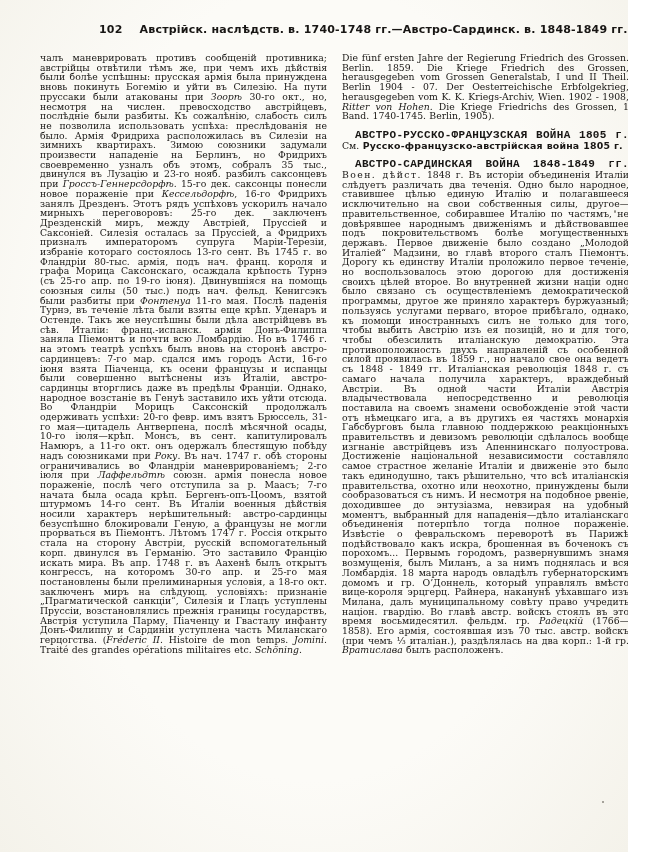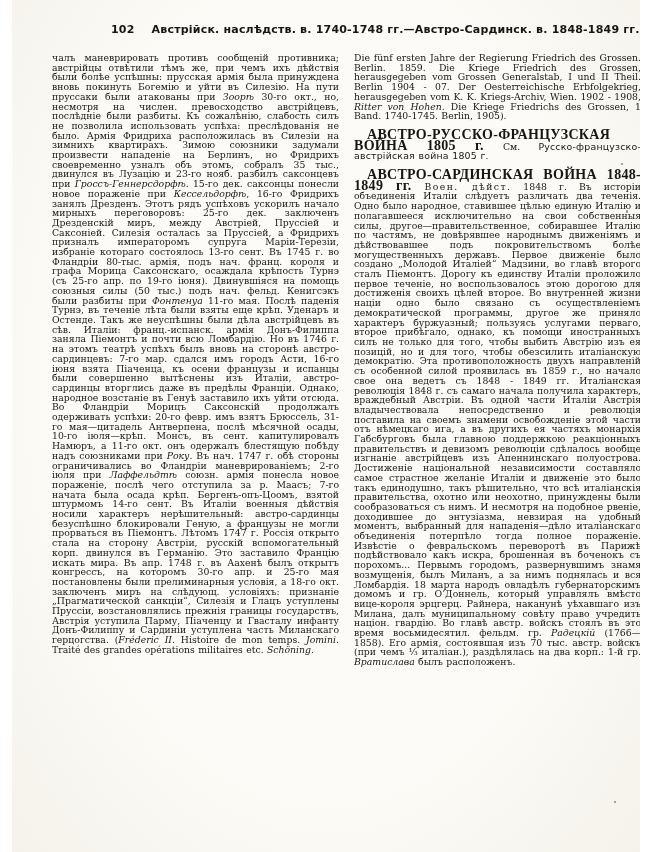--- a/index.html
+++ b/index.html
@@ -4,21 +4,20 @@
 <style>
   html,body{margin:0;padding:0;}
   .page{
     position:relative;
     width:628px;height:852px;
     background:#fbfaf5;
     background-image:radial-gradient(ellipse at 50% 45%, #fcfbf7 60%, #f4f2ea 100%);
     color:#181614;
     font-family:"DejaVu Serif", serif;
     overflow:hidden;
-    margin-left:12px;
   }
   .running-header{
     position:absolute;top:23px;left:99px;right:28px;
     display:flex;align-items:baseline;gap:17px;
     font-family:"DejaVu Sans", sans-serif;
     font-size:11px;font-weight:bold;letter-spacing:0.2px;
     white-space:nowrap;
   }
   .pagenum{font-weight:bold;}
   .columns{
@@ -31,26 +30,26 @@
     font-size:9.3px;
     line-height:9.7px;
     text-align:justify;
     word-spacing:0.04em;
   }
   .col p.gap{margin-top:9px;}
   .col p.indent{text-indent:13px;}
   .run-n{font-style:normal;}
   .run-i{font-style:italic;}
   .run-h{
-    font-family:Liberation Serif, serif;
-    font-weight:bold;font-size:14px;letter-spacing:0.3px;
+    font-family:Liberation Mono, monospace;
+    font-weight:bold;font-size:11px;letter-spacing:0.3px;
   }
   .run-b{
     font-family:"DejaVu Sans", sans-serif;
-    font-weight:normal;font-size:9.4px;letter-spacing:0.2px;
+    font-weight:bold;font-size:9.4px;letter-spacing:0.2px;
   }
   .run-g{letter-spacing:1.4px;}
   .speck{position:absolute;background:#8a877e;border-radius:50%;}
   .speck.s1{width:2px;height:2px;right:17px;top:163px;}
   .speck.s2{width:2px;height:3px;right:12px;top:210px;}
   .speck.s3{width:2px;height:2px;right:24px;top:801px;}
 </style>
 </head>
 <body>
 

